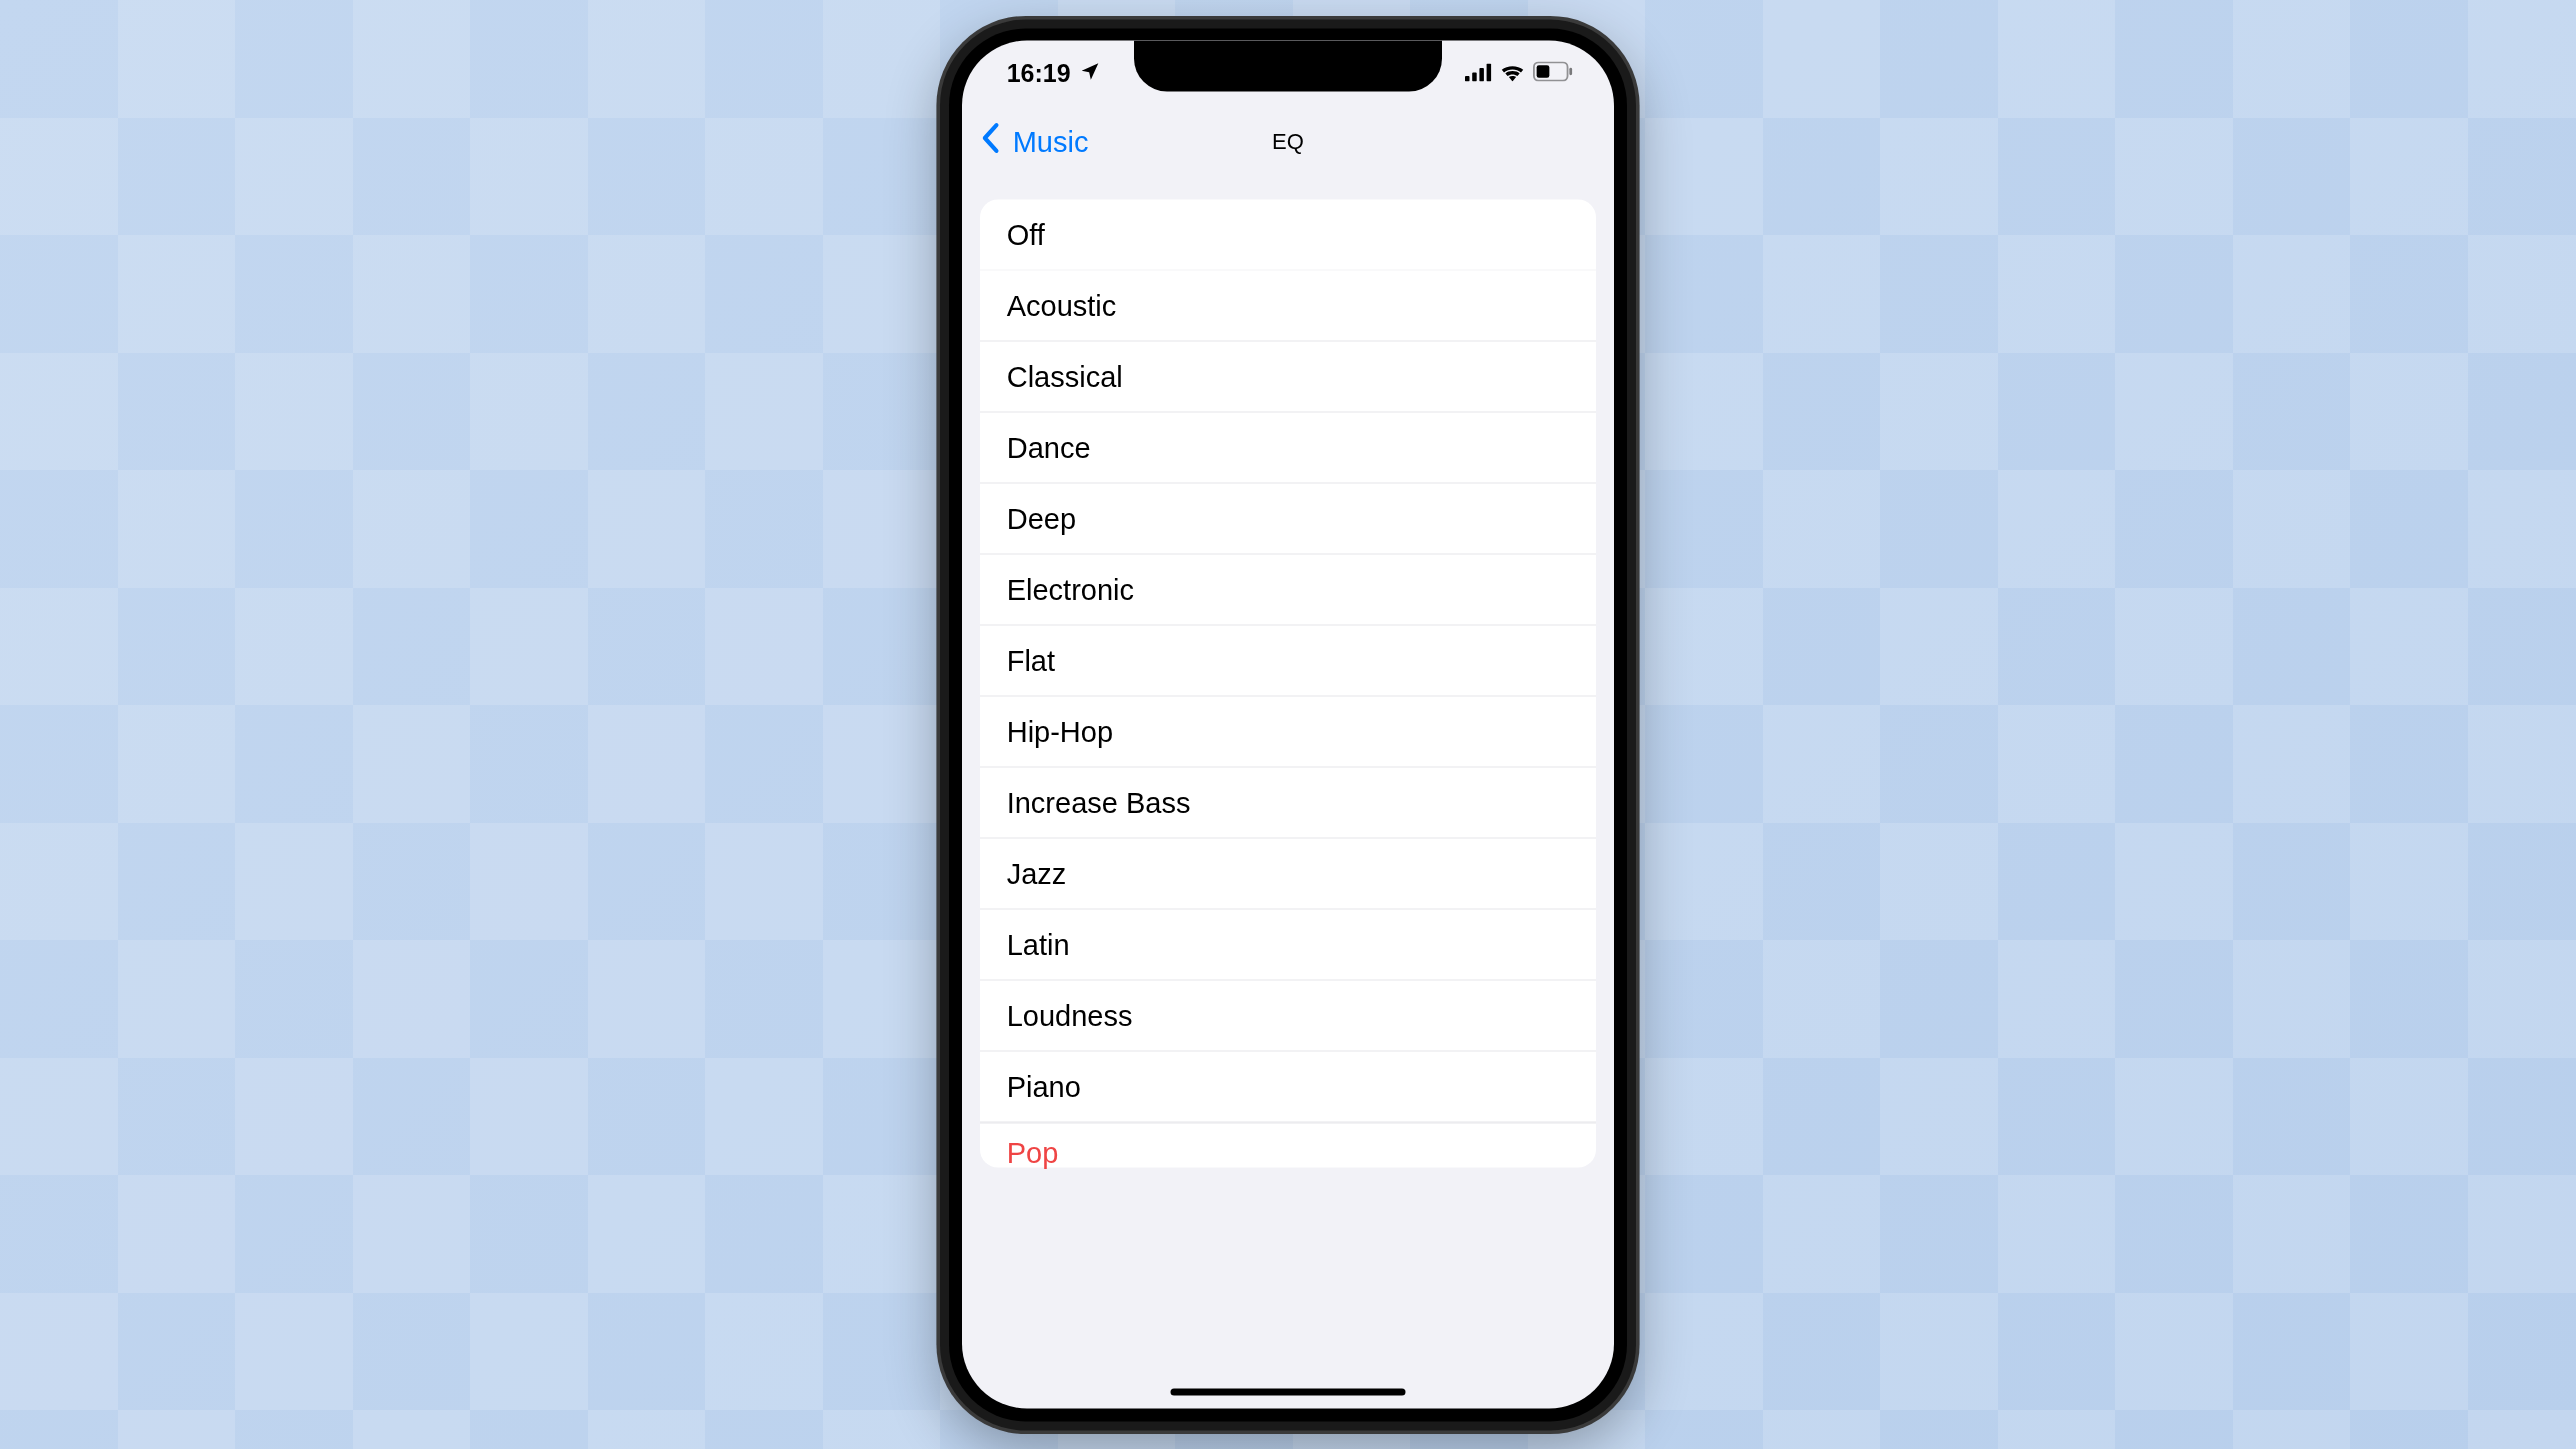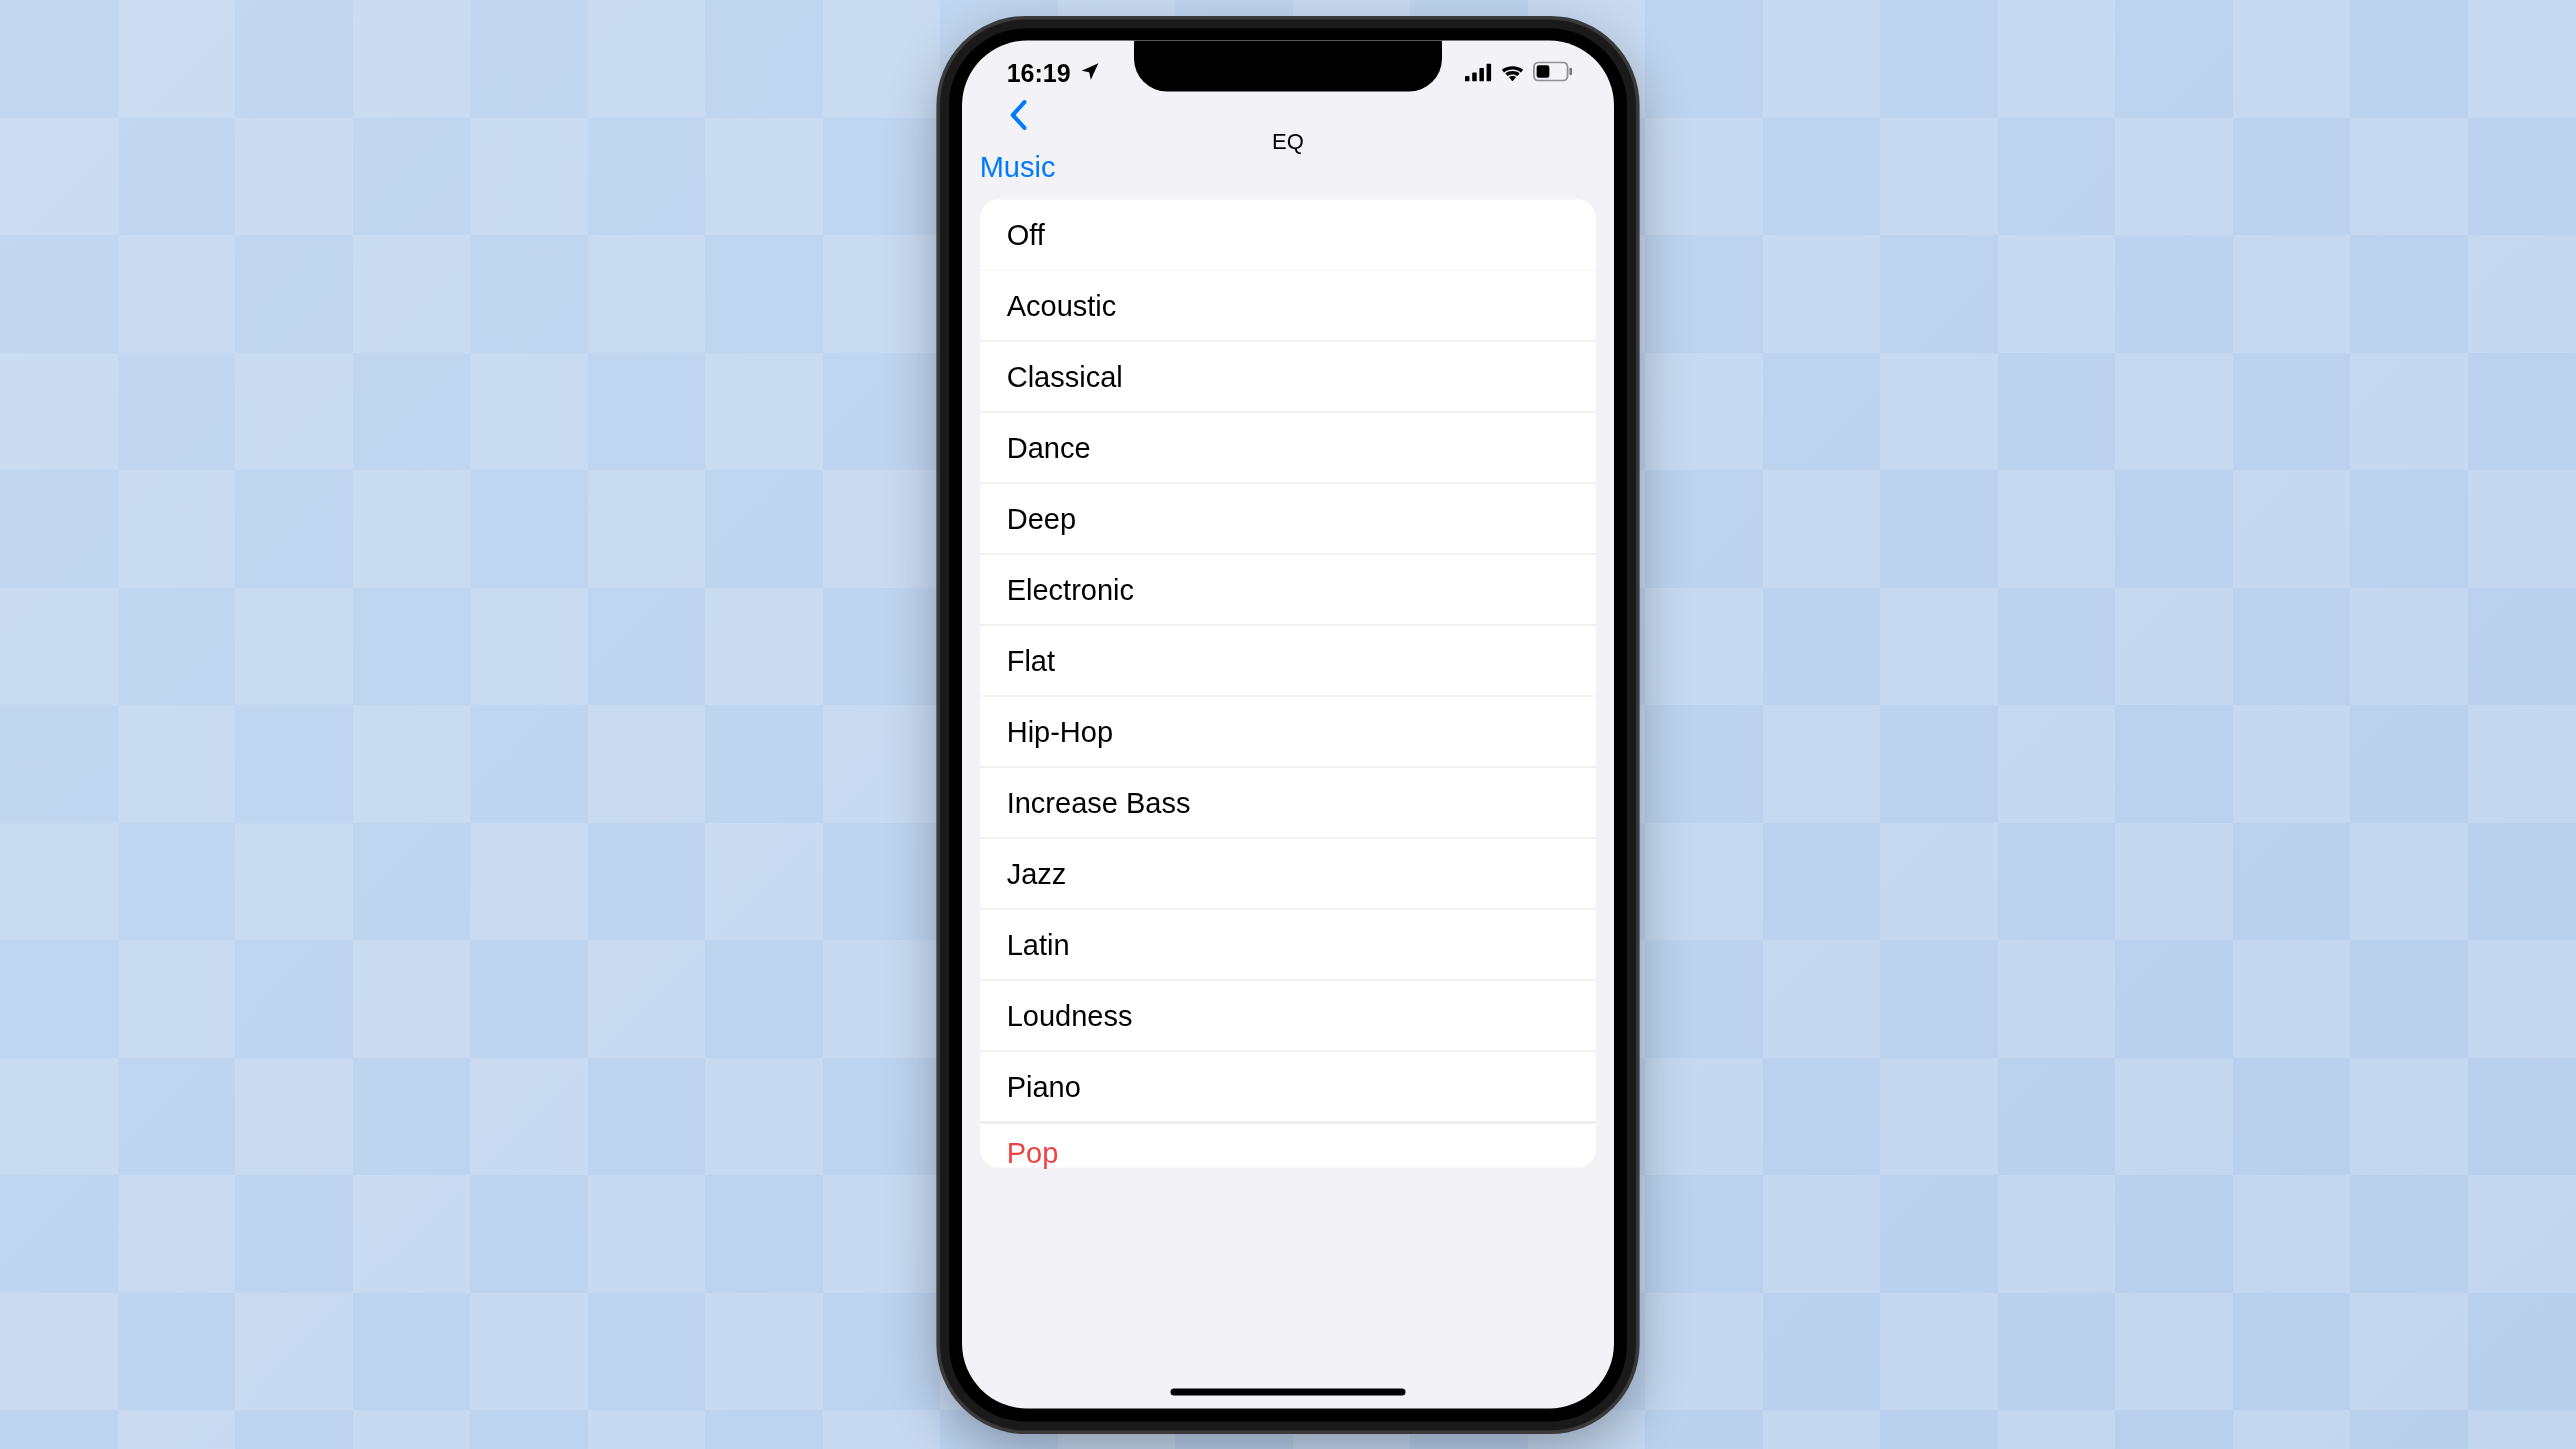--- a/index.html
+++ b/index.html
@@ -103,21 +103,20 @@
       position: relative;
     }
 
     .back-button {
       display: flex;
       align-items: center;
       gap: 13px;
       color: #007aff;
       font-size: 29px;
       cursor: pointer;
-      flex-direction: column;
     }
 
     .nav-title {
       position: absolute;
       left: 50%;
       transform: translateX(-50%);
       font-size: 22px;
       font-weight: 400;
       color: #000;
     }

